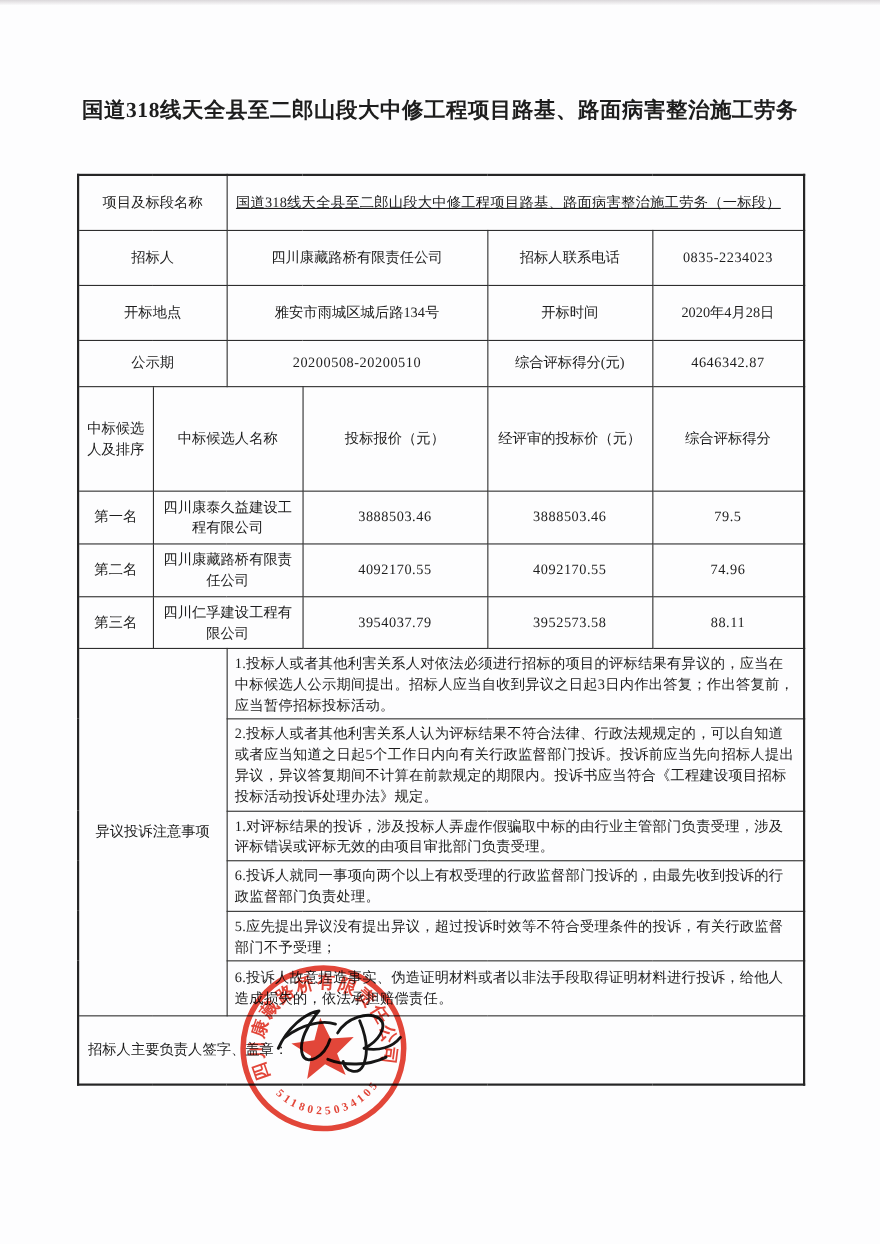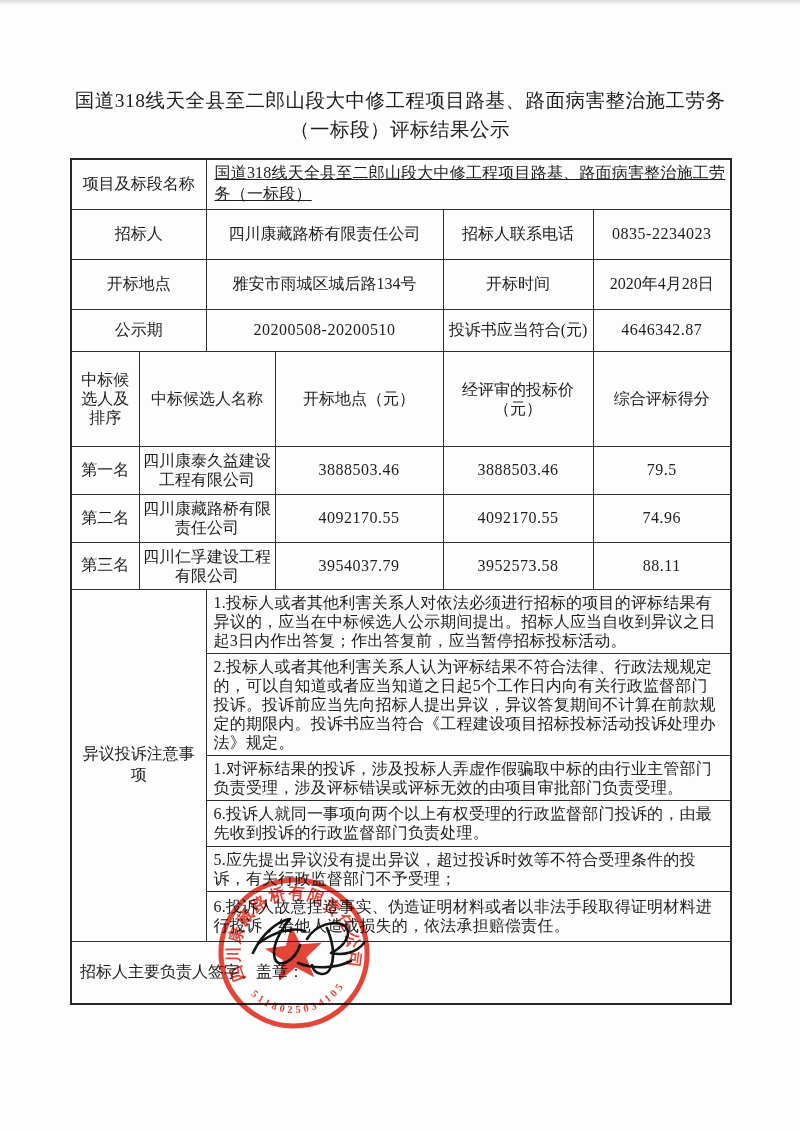--- a/index.html
+++ b/index.html
@@ -10,26 +10,26 @@
     color:#1d1d1d;
   }
   .scan-edge {
     position:absolute; top:0; left:0; right:0; height:5px;
     background:linear-gradient(#b8b2b6, rgba(255,255,255,0));
     opacity:.5;
   }
   .title {
     position:absolute; top:86px; left:0; width:100%;
     margin:0; text-align:center;
-    font-size:19.5px; font-weight:normal; line-height:29px; letter-spacing:.5px;
+    font-size:19.5px; font-weight:bold; line-height:29px; letter-spacing:.5px;
   }
   table.doc-table {
     position:absolute; left:70px; top:158px; width:661px;
     border-collapse:collapse; table-layout:fixed;
-    font-size:16px; color:#1d1d1d;
+    font-size:13px; color:#1d1d1d;
     border:2px solid #262626;
   }
   .doc-table td {
     border:1.5px solid #2e2e2e;
     text-align:center; vertical-align:middle;
     padding:2px 4px; word-break:break-all;
   }
   .doc-table td.val-left { text-align:left; padding-left:8px; letter-spacing:.2px;text-decoration:underline; }
   .doc-table td.note {
     text-align:left; vertical-align:middle;
@@ -53,21 +53,20 @@
   }
 </style>
 </head>
 <body>
 
 <div class="page">
   <div class="scan-edge"></div>
 
   <h1 class="title">
     <span>国道318线天全县至二郎山段大中修工程项目路基、路面病害整治施工劳务</span><br>
-    <span>（一标段）评标结果公示</span>
   </h1>
 
   <table class="doc-table">
     <colgroup>
       <col style="width:68px">
         <col style="width:67px">
         <col style="width:69px">
       <col style="width:168px">
         <col style="width:150px">
         <col style="width:138px">
@@ -85,28 +84,28 @@
       </tr>
       <tr style="height:50px">
         <td colspan="2">开标地点</td>
         <td colspan="2">雅安市雨城区城后路134号</td>
         <td>开标时间</td>
         <td>2020年4月28日</td>
       </tr>
       <tr style="height:42px">
         <td colspan="2">公示期</td>
         <td colspan="2" class="num">20200508-20200510</td>
-        <td>投诉书应当符合(元)</td>
+        <td>综合评标得分(元)</td>
         <td class="num">4646342.87</td>
       </tr>
 
       <tr class="hdr" style="height:95px">
         <td>中标候选人及排序</td>
         <td colspan="2">中标候选人名称</td>
-        <td>开标地点（元）</td>
+        <td>投标报价（元）</td>
         <td>经评审的投标价（元）</td>
         <td>综合评标得分</td>
       </tr>
 
       <tr style="height:48px">
         <td>第一名</td>
         <td colspan="2" class="name-cell">四川康泰久益建设工程有限公司</td>
         <td class="num">3888503.46</td>
         <td class="num">3888503.46</td>
         <td class="num">79.5</td>

